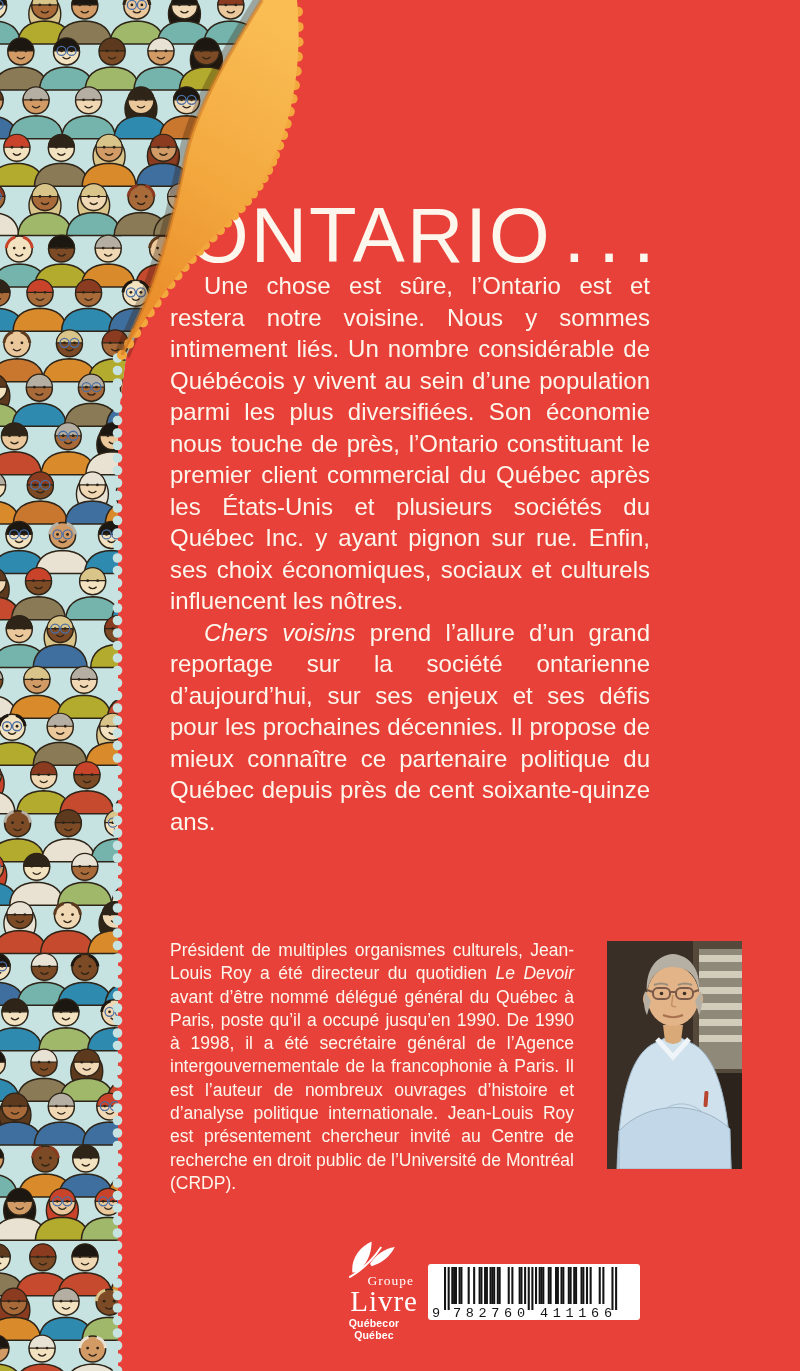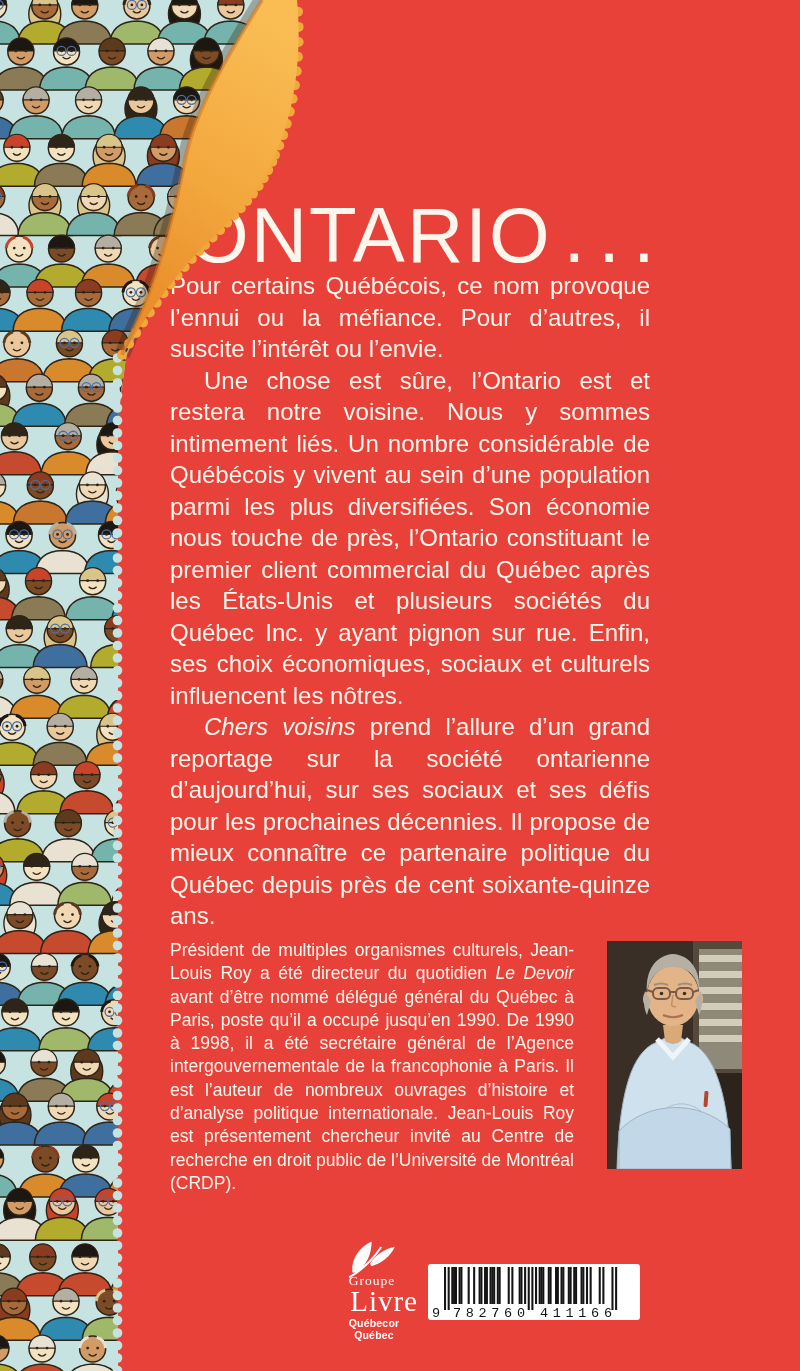--- a/index.html
+++ b/index.html
@@ -17,43 +17,42 @@
   .synopsis p.indent{text-indent:34px;}
 
   .bio{position:absolute;left:170px;top:939px;width:404px;margin:0;z-index:2;
        color:var(--ink,#fdf6ec);font-size:17.5px;line-height:23.3px;text-align:justify;}
 
   .photo{position:absolute;left:607px;top:941px;width:135px;height:228px;z-index:2;}
 
   .logo{position:absolute;left:330px;top:1239px;width:88px;z-index:2;color:#fff;text-align:center;}
   .leaf{display:block;margin:0 auto;width:62px;height:40px;}
   .logo-groupe{font-family:"Liberation Serif",serif;font-size:13.5px;letter-spacing:1px;
-               text-align:center;padding-right:4px;margin-top:-6px;}
+               text-align:right;padding-right:4px;margin-top:-6px;}
   .logo-livre{font-family:"Liberation Serif",serif;font-size:29px;line-height:25px;letter-spacing:1px;text-align:right;}
   .logo-sub{font-size:10.5px;font-weight:bold;letter-spacing:.2px;margin-top:3px;}
 
   .isbn{position:absolute;left:428px;top:1274px;width:212px;z-index:2;color:#fff;
         font-size:17px;font-weight:bold;letter-spacing:.5px;text-align:center;}
   .barcode{position:absolute;left:428px;top:1264px;width:212px;height:56px;z-index:2;}
   .bc-txt{font-family:"Liberation Mono",monospace;font-size:13.5px;fill:#141414;}
 
   .crowd{position:absolute;left:0;top:0;width:310px;height:1371px;z-index:5;}
   .curl{position:absolute;left:0;top:0;width:330px;height:370px;z-index:6;}
 </style>
 </head>
 <body>
 
 <div class="cover">
 
   <h1 class="title"><span>ONTARIO</span><span class="dots">...</span></h1>
 
   <div class="synopsis" lang="fr">
-      <p><span>Pour certains Québécois, ce nom provoque l’ennui ou la méfiance. Pour d’autres, il suscite l’intérêt ou l’envie.</span></p>
       <p class="indent"><span>Une chose est sûre, l’Ontario est et restera notre voisine. Nous y sommes intimement liés. Un nombre considérable de Québécois y vivent au sein d’une population parmi les plus diversifiées. Son économie nous touche de près, l’Ontario constituant le premier client commercial du Québec après les États-Unis et plusieurs sociétés du Québec Inc. y ayant pignon sur rue. Enfin, ses choix économiques, sociaux et culturels influencent les nôtres.</span></p>
-      <p class="indent"><i>Chers voisins</i><span> prend l’allure d’un grand reportage sur la société ontarienne d’aujourd’hui, sur ses sociaux et ses défis pour les prochaines décennies. Il propose de mieux connaître ce partenaire politique du Québec depuis près de cent soixante-quinze ans.</span></p>
+      <p class="indent"><i>Chers voisins</i><span> prend l’allure d’un grand reportage sur la société ontarienne d’aujourd’hui, sur ses enjeux et ses défis pour les prochaines décennies. Il propose de mieux connaître ce partenaire politique du Québec depuis près de cent soixante-quinze ans.</span></p>
     </div>
 
   <p class="bio" lang="fr"><span>Président de multiples organismes culturels, Jean-Louis Roy a été directeur du quotidien </span><i>Le Devoir</i><span> avant d’être nommé délégué général du Québec à Paris, poste qu’il a occupé jusqu’en 1990. De 1990 à 1998, il a été secrétaire général de l’Agence intergouvernementale de la francophonie à Paris. Il est l’auteur de nombreux ouvrages d’histoire et d’analyse politique internationale. Jean-Louis Roy est présentement chercheur invité au Centre de recherche en droit public de l’Université de Montréal (CRDP).</span></p>
 
   <svg class="photo" viewBox="0 0 135 228" preserveAspectRatio="none">
     <rect width="135" height="228" fill="#3a2f26"></rect>
     <rect x="86" width="49" height="228" fill="#55493c"></rect>
     <rect x="92" y="8" width="43" height="120" fill="#8f897a"></rect>
     <g fill="#d2ccba">
       <rect x="92" y="14" width="43" height="7"></rect>

